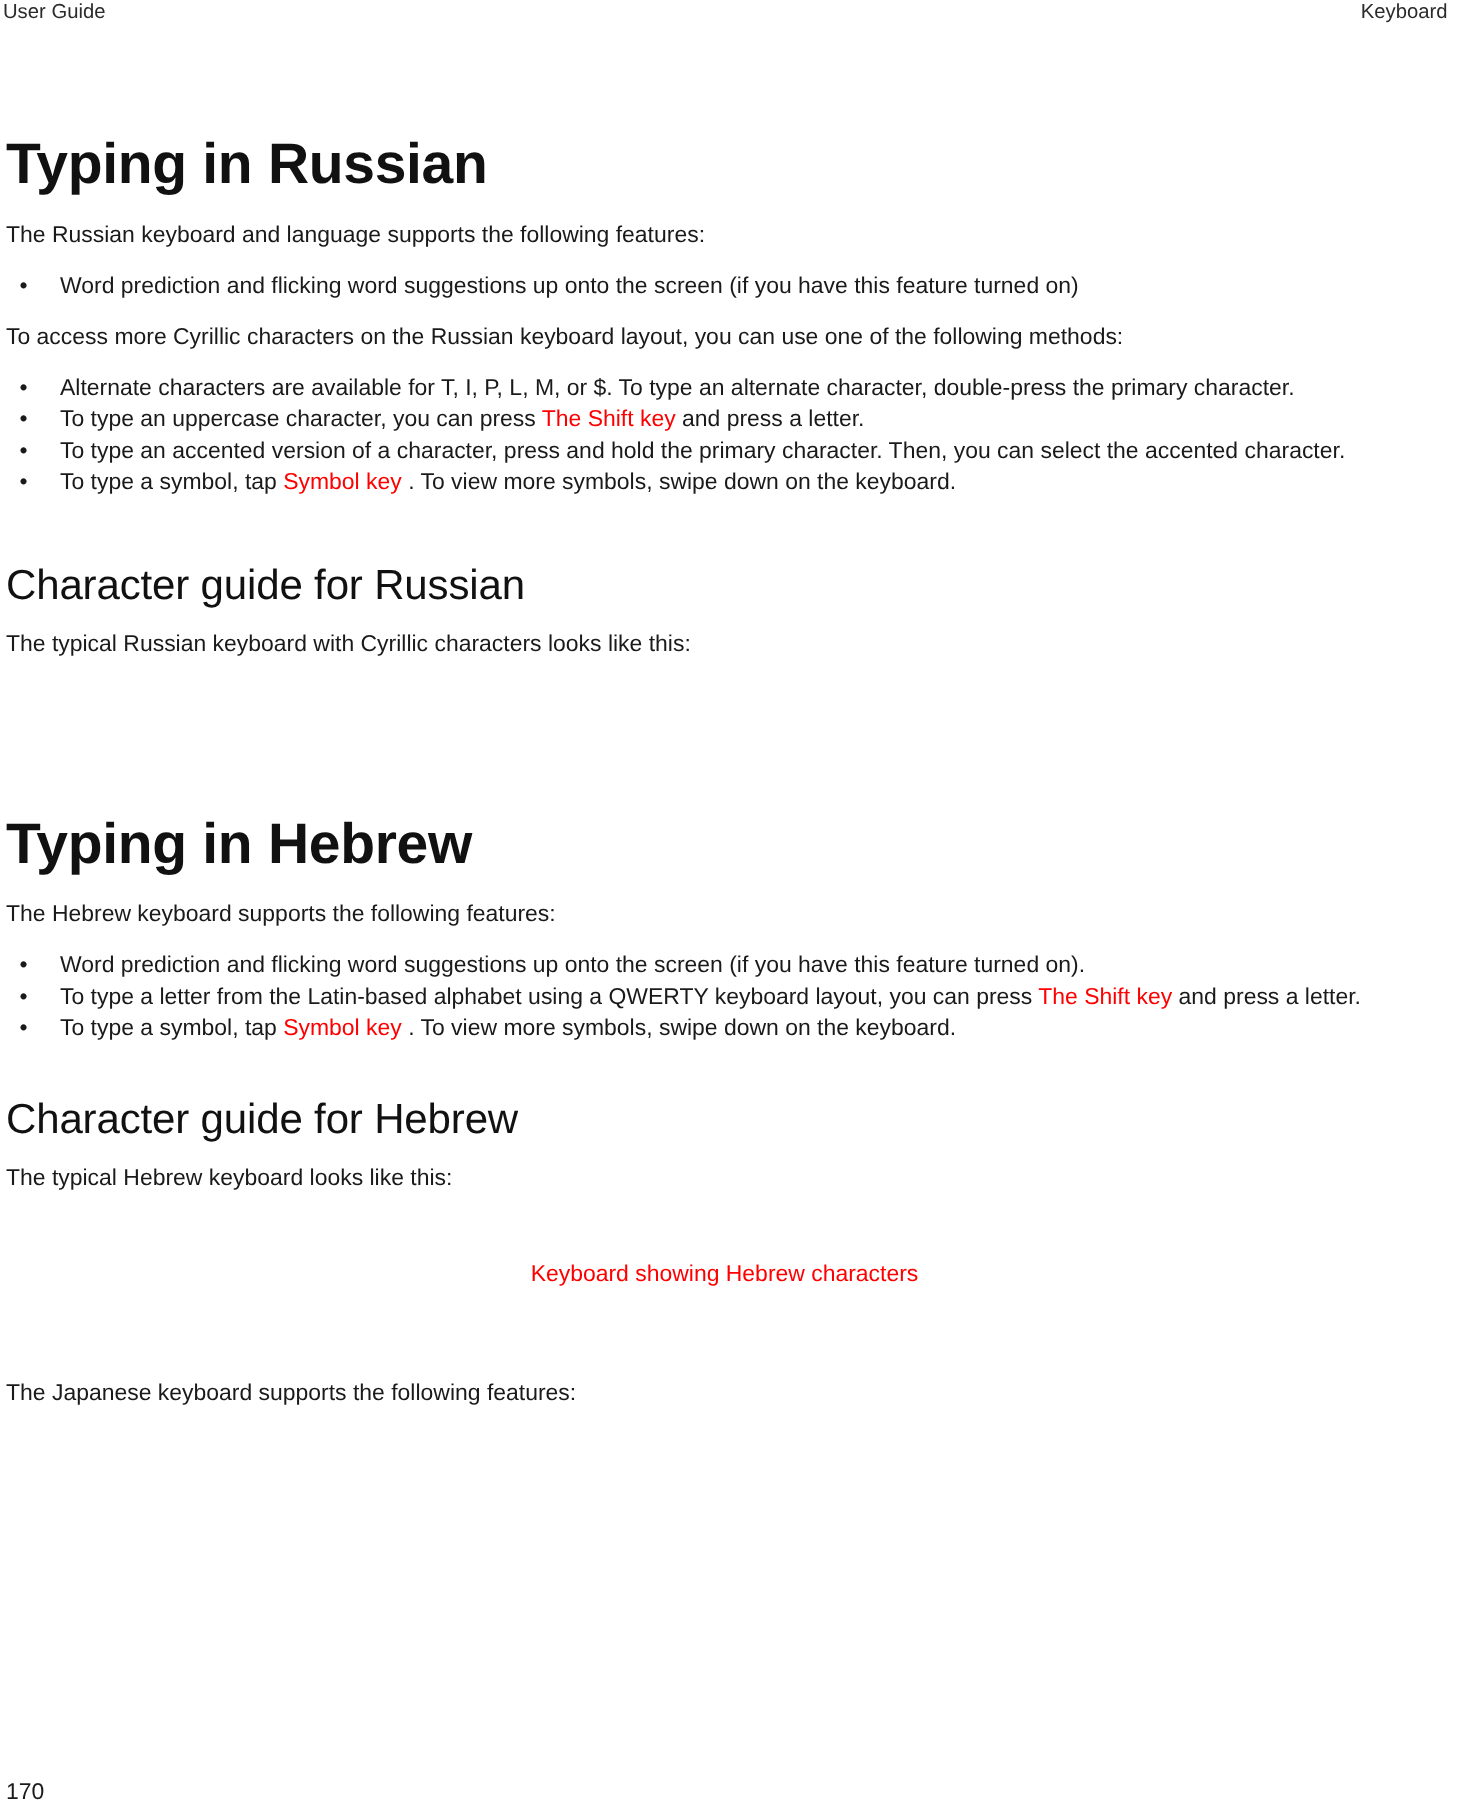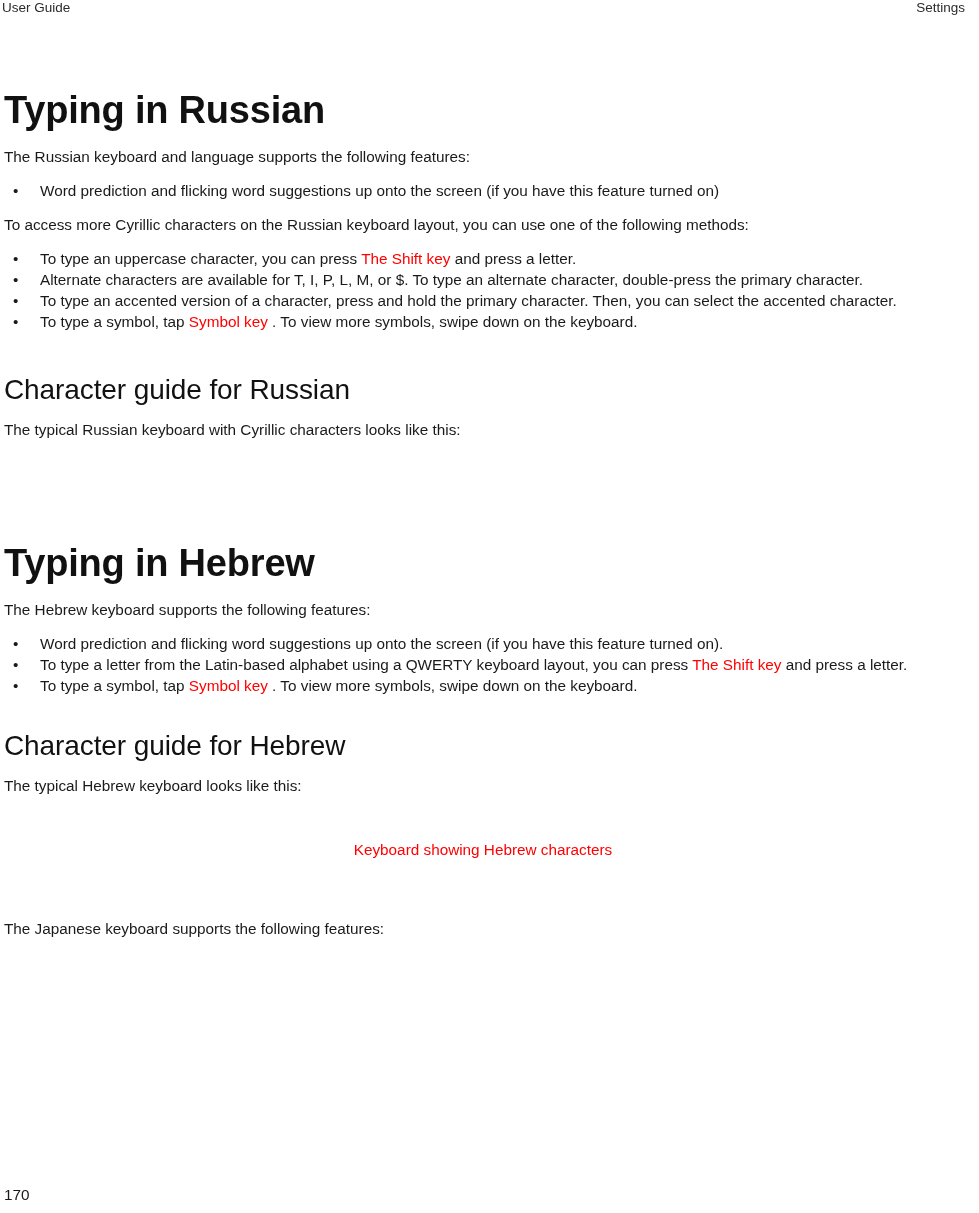--- a/index.html
+++ b/index.html
@@ -123,38 +123,38 @@
     color: #1a1a1a;
   }
 </style>
 </head>
 <body>
 
 <div class="page">
 
   <div class="running-header">
     <span class="rh-left">User Guide</span>
-    <span class="rh-right">Settings</span>
+    <span class="rh-right">Keyboard</span>
   </div>
 
   <div class="content">
 
     <h1 class="doc-h1">Typing in Russian</h1>
 
     <p class="doc-p">The Russian keyboard and language supports the following features:</p>
 
     <ul class="doc-list">
       <li>Word prediction and flicking word suggestions up onto the screen (if you have this feature turned on)</li>
     </ul>
 
     <p class="doc-p">To access more Cyrillic characters on the Russian keyboard layout, you can use one of the following methods:</p>
 
     <ul class="doc-list spaced">
+      <li><span>Alternate characters are available for T, I, P, L, M, or $. To type an alternate character, double-press the primary character.</span></li>
       <li><span>To type an uppercase character, you can press </span><span class="alt-text">The Shift key</span><span> and press a letter.</span></li>
-      <li><span>Alternate characters are available for T, I, P, L, M, or $. To type an alternate character, double-press the primary character.</span></li>
       <li><span>To type an accented version of a character, press and hold the primary character. Then, you can select the accented character.</span></li>
       <li><span>To type a symbol, tap </span><span class="alt-text">Symbol key</span><span> . To view more symbols, swipe down on the keyboard.</span></li>
     </ul>
 
     <div class="gap-section"></div>
 
     <h2 class="doc-h2">Character guide for Russian</h2>
 
     <p class="doc-p">The typical Russian keyboard with Cyrillic characters looks like this:</p>
 

